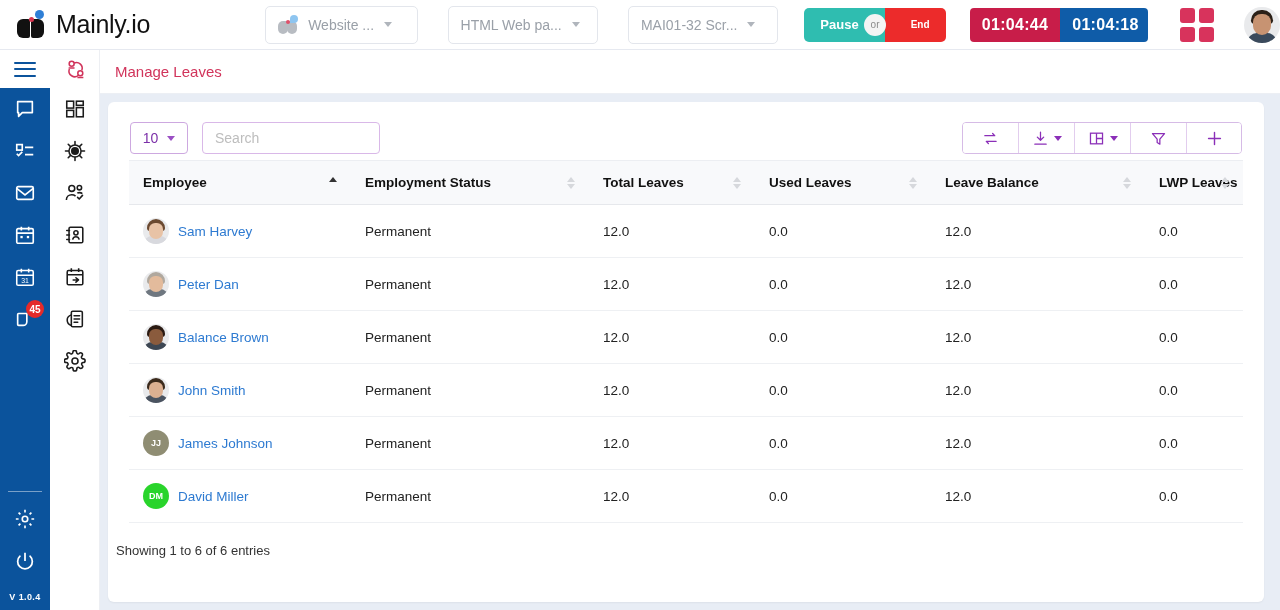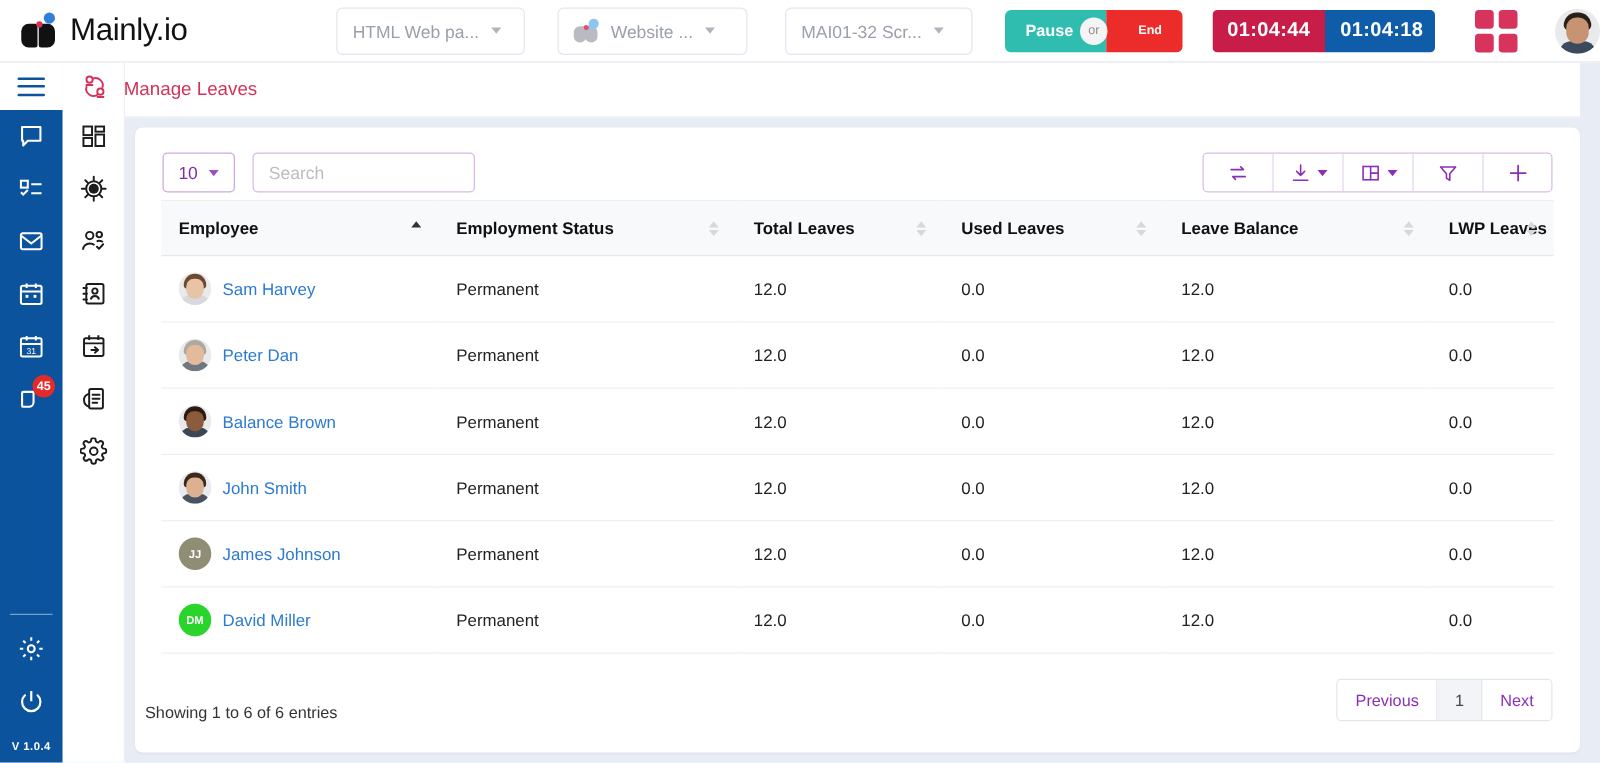--- a/index.html
+++ b/index.html
@@ -139,21 +139,21 @@
     background: #fff; z-index: 14; border-right: 1px solid #edeff3;
   }
   .rail-white .ico {
     width: 50px; height: 42px; display: flex; align-items: center;
     justify-content: center; color: #1c1c1c;
   }
   .rail-white .ico.active { color: #d1345b; }
 
   
   .page-head {
-    position: absolute; left: 84px; top: 50px; width: 1180px; height: 44px;
+    position: absolute; left: 100px; top: 50px; width: 1180px; height: 44px;
     background: #fff; display: flex; align-items: center;
     border-bottom: 1px solid #eceff4; z-index: 10;
   }
   .page-title { color: #d1345b; font-size: 15px; margin-left: 15px; }
 
   .content {
     position: absolute; left: 100px; top: 94px; width: 1180px; height: 516px;
     background: #e8edf5; padding: 8px 16px 0 8px;
   }
   .card {
@@ -246,33 +246,33 @@
   <div class="brand">
     <div class="brand-logo">
       <span class="book-l"></span>
         <span class="book-r"></span>
       <span class="book-dot-b"></span>
         <span class="book-dot-s"></span>
     </div>
     <div class="brand-name">Mainly.io</div>
   </div>
 
-  <div class="tb-select sel-project">
-    <span class="lbl">HTML Web pa...</span>
-    <span class="caret"></span>
-  </div>
-
   <div class="tb-select sel-website">
     <div class="leaf-ico">
       <span class="leaf-l"></span>
         <span class="leaf-r"></span>
       <span class="leaf-b"></span>
         <span class="leaf-p"></span>
     </div>
     <span class="lbl">Website ...</span>
+    <span class="caret"></span>
+  </div>
+
+  <div class="tb-select sel-project">
+    <span class="lbl">HTML Web pa...</span>
     <span class="caret"></span>
   </div>
 
   <div class="tb-select sel-task">
     <span class="lbl">MAI01-32 Scr...</span>
     <span class="caret"></span>
   </div>
 
   <div class="pauseend">
     <div class="btn-pause">Pause</div>
@@ -624,21 +624,16 @@
             <td>12.0</td>
             <td>0.0</td>
             <td>12.0</td>
             <td>0.0</td>
           </tr>
         </tbody>
     </table>
 
     <div class="tfoot">
       <div class="entries">Showing 1 to 6 of 6 entries</div>
-      <div class="pager">
-        <div class="pg">Previous</div>
-        <div class="pg active">1</div>
-        <div class="pg">Next</div>
-      </div>
     </div>
 
   </div>
 </div>
 
 </body></html>

